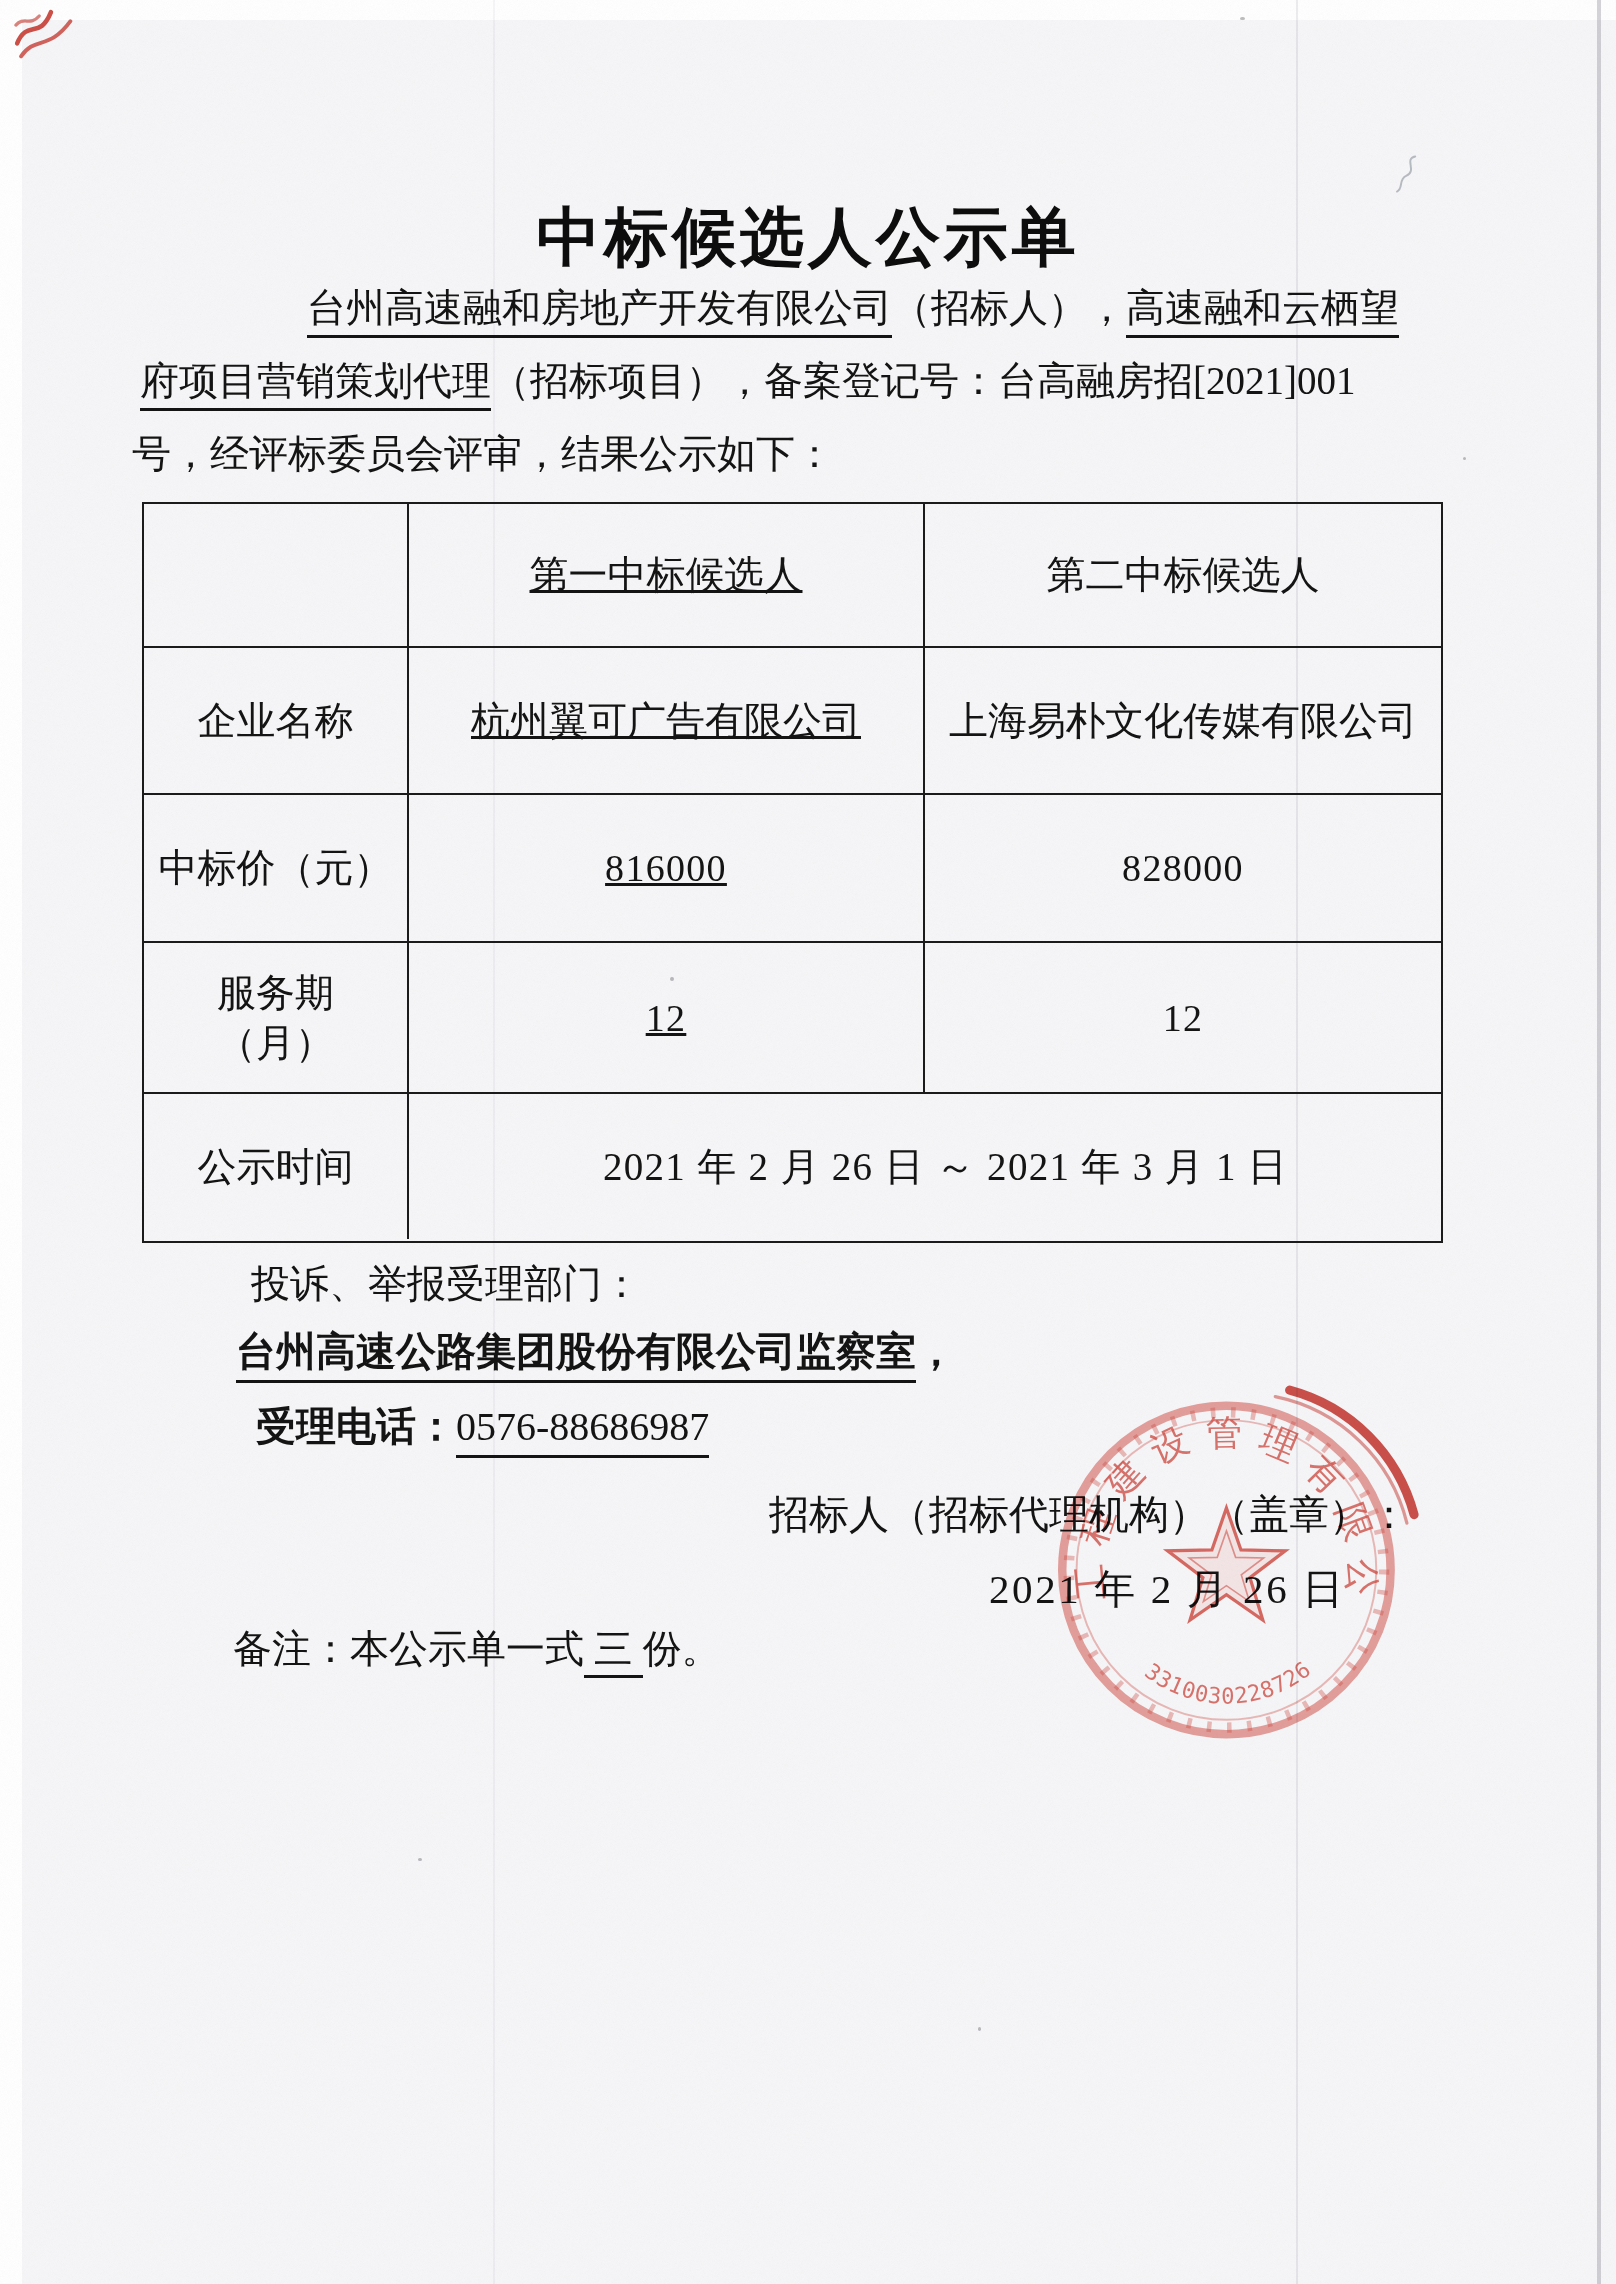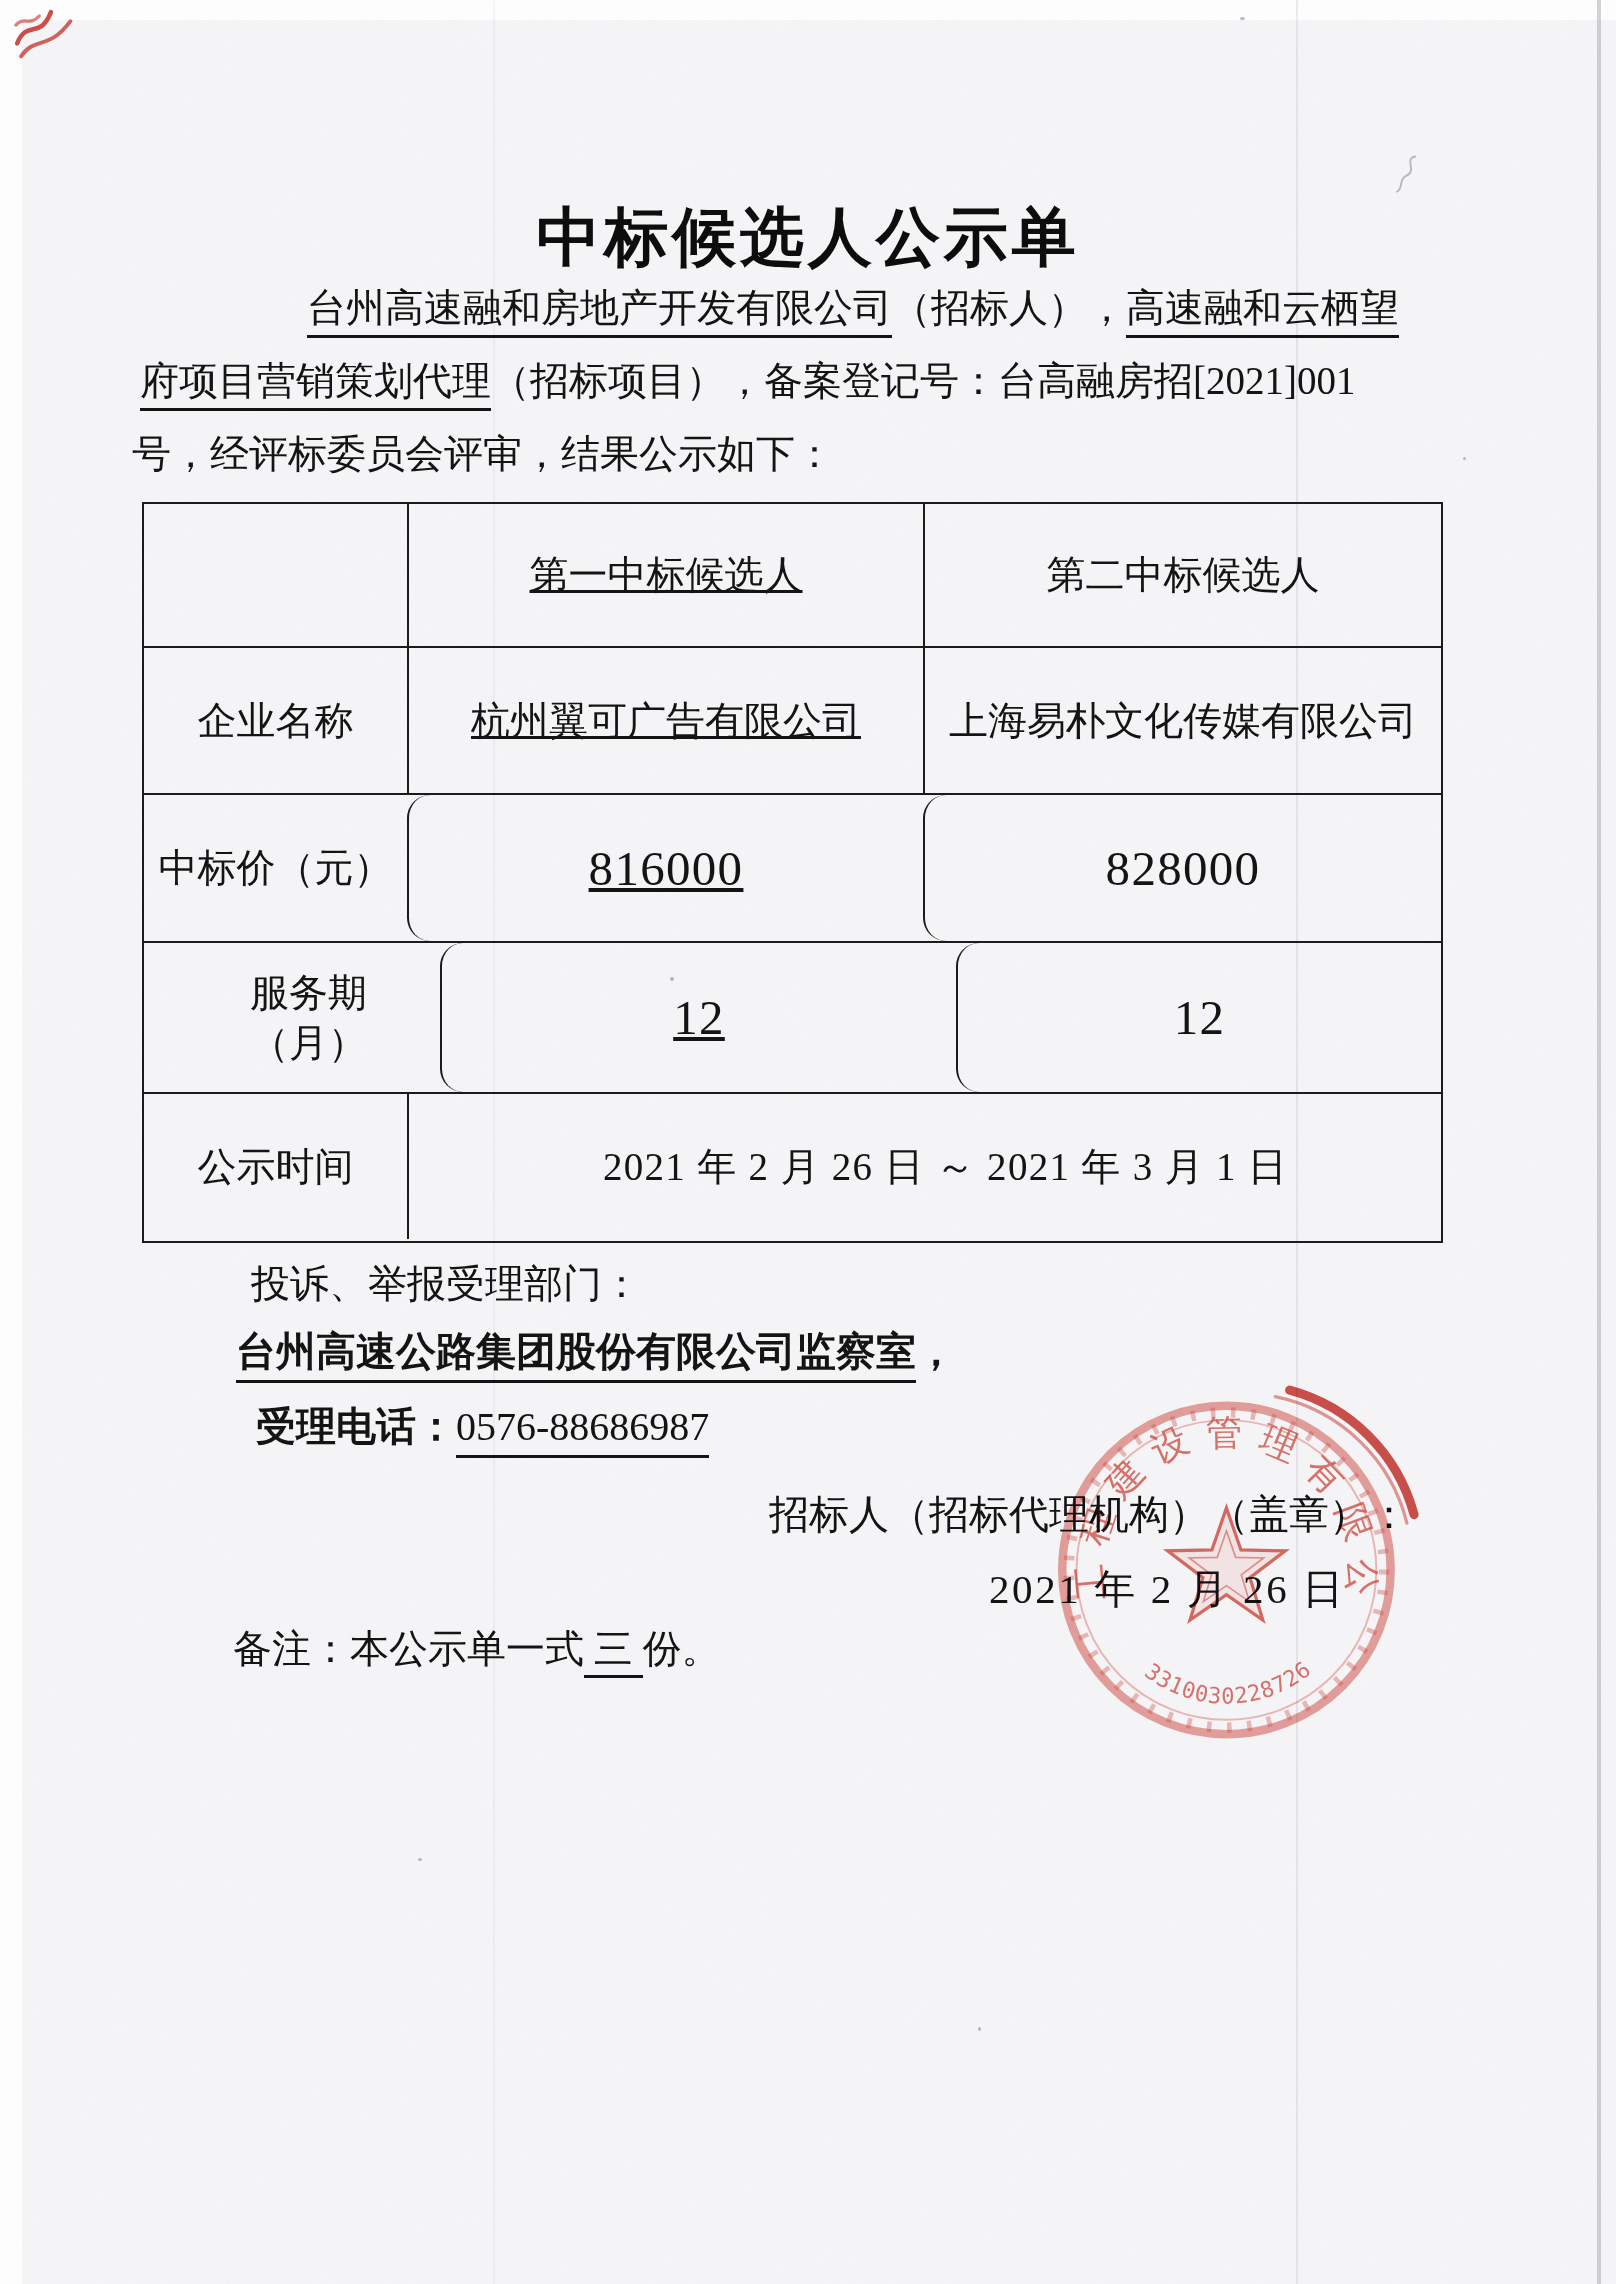--- a/index.html
+++ b/index.html
@@ -24,21 +24,21 @@
   .btable{position:absolute;left:142px;top:502px;width:1301px;height:741px;z-index:4;
           border:2.6px solid #1b1b1b;box-sizing:border-box;background:transparent;}
   .brow{display:flex;width:100%;box-sizing:border-box;}
   .brow + .brow{border-top:2px solid #1b1b1b;}
   .bcell{box-sizing:border-box;display:flex;align-items:center;justify-content:center;
          text-align:center;font-size:39px;color:#141414;}
   .bcell + .bcell{border-left:2px solid #1b1b1b;}
   .c1{width:263px;flex:none;}
   .c2{width:516px;flex:none;text-decoration:underline;}
   .c3{flex:1;}
-  .num{font-size:49px;letter-spacing:1.3px;border-radius:23px;}
+  .num{font-size:38px;letter-spacing:1.3px;}
   .service-label{display:flex;flex-direction:column;align-items:center;line-height:50px;}
   .merged-cell{flex:1;justify-content:center;padding-left:41px;white-space:nowrap;letter-spacing:1.3px;}
 
   .f-line{position:absolute;white-space:nowrap;z-index:4;color:#141414;}
   .complaint{left:251px;top:1257px;font-size:39px;}
   .dept{left:236px;top:1324px;font-size:40px;font-weight:bold;}
   .phone{left:236px;top:1399px;font-size:40px;}
   .phone .lbl{font-weight:bold;margin-left:20px;}
   .sign{left:769px;top:1487px;font-size:40px;z-index:4;}
   .signdate{left:989px;top:1562px;font-size:41px;letter-spacing:2.6px;z-index:4;}
@@ -104,21 +104,21 @@
     <div class="brow" style="height:147px;">
       <div class="bcell c1">企业名称</div>
       <div class="bcell c2">杭州翼可广告有限公司</div>
       <div class="bcell c3">上海易朴文化传媒有限公司</div>
     </div>
     <div class="brow" style="height:148px;">
       <div class="bcell c1">中标价（元）</div>
       <div class="bcell c2 num">816000</div>
       <div class="bcell c3 num">828000</div>
     </div>
-    <div class="brow" style="height:151px;padding-left:33px;">
+    <div class="brow" style="height:151px;">
       <div class="bcell c1">
         <span class="service-label">
           <span>服务期</span>
           <span>（月）</span>
         </span>
       </div>
       <div class="bcell c2 num">12</div>
       <div class="bcell c3 num">12</div>
     </div>
     <div class="brow" style="height:147px;">

